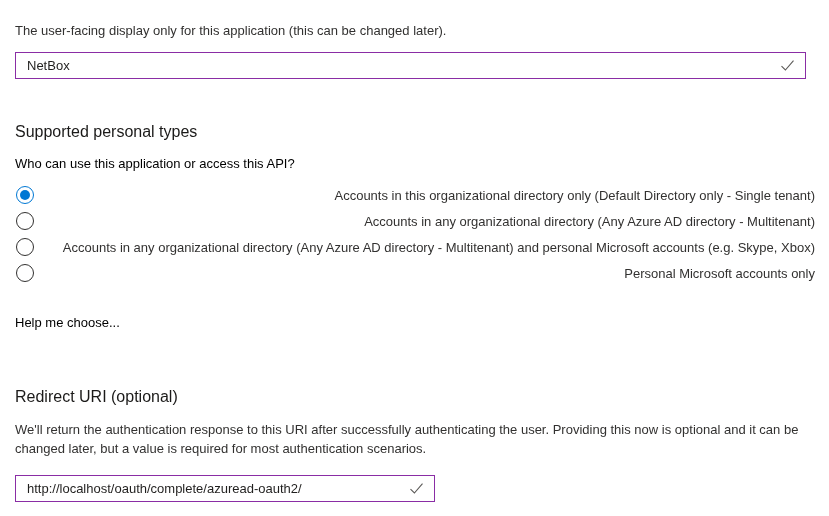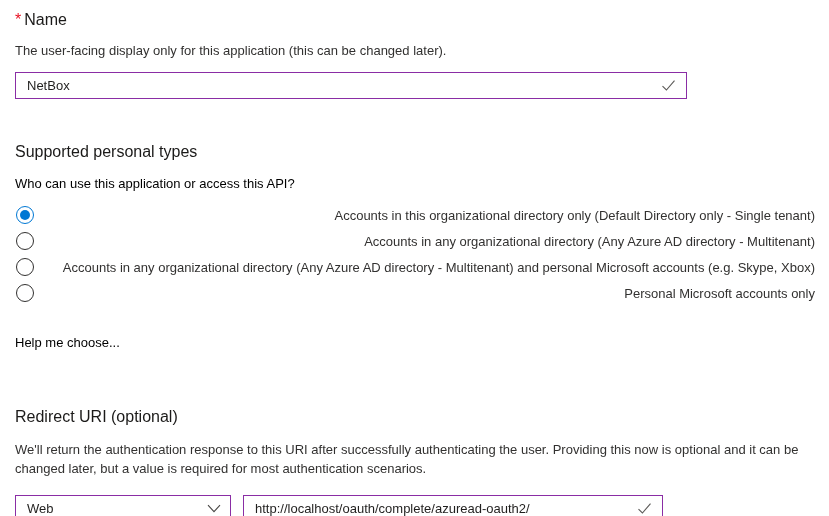--- a/index.html
+++ b/index.html
@@ -33,21 +33,21 @@
     height: 27px;
     border: 1px solid #8a2da5;
     background: #ffffff;
     display: flex;
     align-items: center;
     justify-content: space-between;
     padding: 0 10px 0 11px;
     font-size: 13px;
     color: #201f1e;
   }
-  .name-input { width: 672px; }
+  .name-input { width: 791px; }
 
   .section { margin-top: 43px; }
 
   .question { font-size: 13px; color: #000000; margin-top: 13px; line-height: 18px; }
 
   .radio-group { margin-top: 9px; }
   .radio-row {
     display: flex;
     align-items: center;
     height: 26px;
@@ -107,21 +107,20 @@
     width: 420px;
   }
   .icon-svg { display: block; }
 </style>
 </head>
 <body>
 
 <div class="page">
 
   <div>
-    <div class="section-title"><span class="required-marker">*</span><span>Name</span></div>
     <div class="desc">The user-facing display only for this application (this can be changed later).</div>
     <div class="text-input name-input">
       <span>NetBox</span>
       <span>
         <svg class="icon-svg" width="15" height="13" viewBox="0 0 15 13">
           <path d="M1.5 7.2 L5.4 11 L13.5 1.6" stroke="#5c5a58" stroke-width="1.1" fill="none"></path>
         </svg>
       </span>
     </div>
   </div>
@@ -158,28 +157,20 @@
     </div>
 
     <a class="help-link">Help me choose...</a>
   </div>
 
   <div class="section" style="margin-top:56px;">
     <div class="section-title">Redirect URI (optional)</div>
     <div class="desc" style="margin-top:13px;">We'll return the authentication response to this URI after successfully authenticating the user. Providing this now is optional and it can be changed later, but a value is required for most authentication scenarios.</div>
 
     <div class="controls-row">
-      <div class="select-box">
-        <span>Web</span>
-        <span>
-          <svg class="icon-svg" width="14" height="9" viewBox="0 0 14 9">
-            <path d="M1 1.2 L7 7.6 L13 1.2" stroke="#484644" stroke-width="1.1" fill="none"></path>
-          </svg>
-        </span>
-      </div>
       <div class="text-input uri-input">
         <span>http://localhost/oauth/complete/azuread-oauth2/</span>
         <span>
           <svg class="icon-svg" width="15" height="13" viewBox="0 0 15 13">
             <path d="M1.5 7.2 L5.4 11 L13.5 1.6" stroke="#5c5a58" stroke-width="1.1" fill="none"></path>
           </svg>
         </span>
       </div>
     </div>
   </div>

